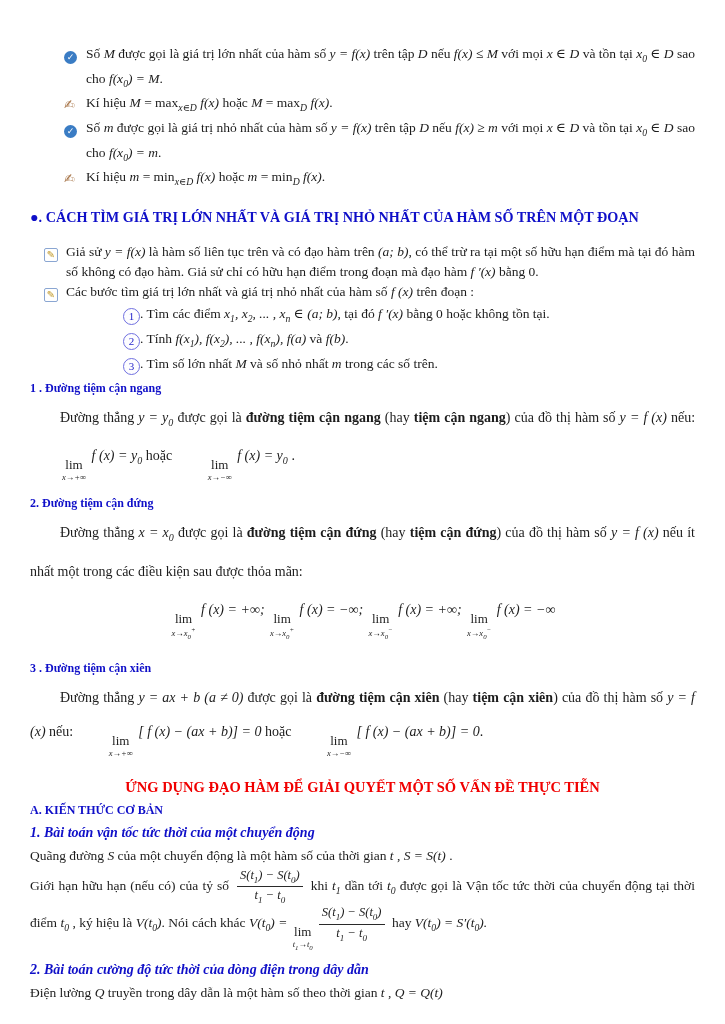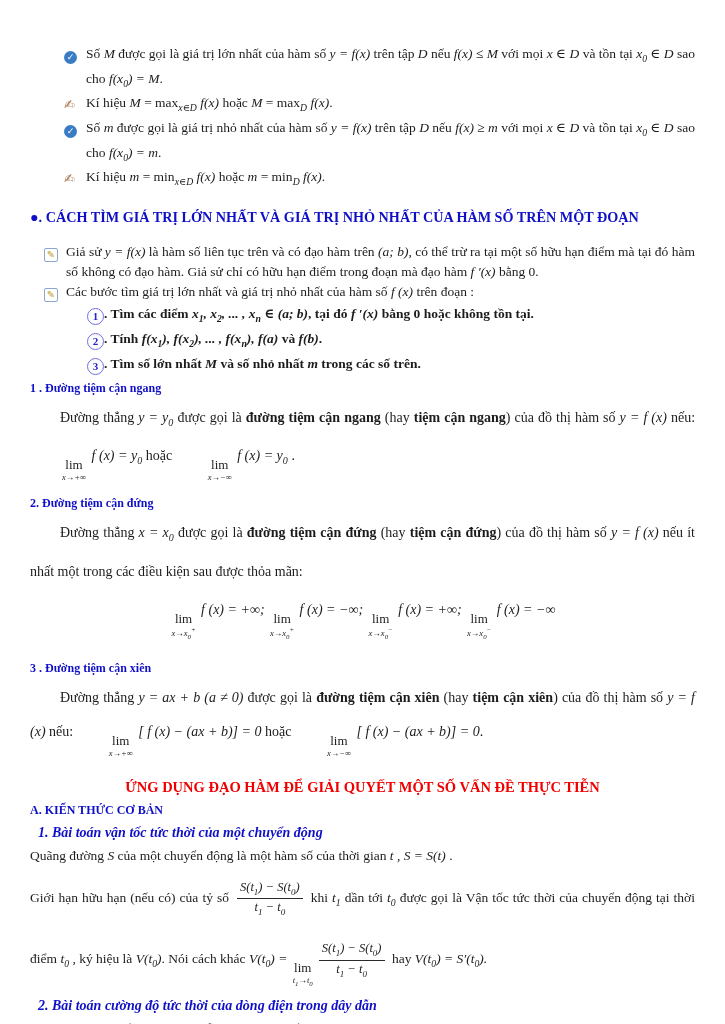--- a/index.html
+++ b/index.html
@@ -9,44 +9,44 @@
     font-family:"Liberation Serif","DejaVu Serif",serif;
     color:#1c1c1c;font-size:13.5px;
   }
   .content{width:665px;}
   
   .li{display:flex;line-height:20px;}
   .li .ic{flex:none;width:22px;padding-top:2px;}
   .li .tx{flex:1;text-align:justify;}
   .li-inner{margin-left:34px;}
   .li-outer{margin-left:14px;}
-  .linum{margin-left:57px;line-height:20px;font-weight:bold;}
+  .linum{margin-left:93px;line-height:20px;}
   .pml{margin-left:64px;line-height:20px;}
   .h1blue{color:var(--blue,#0f0fc8);font-weight:bold;font-size:14.2px;line-height:20px;margin:15px 0;}
   .hred{color:var(--red,#f00000);font-weight:bold;font-size:14.5px;text-align:center;margin:12px 0 3px 0;line-height:19px;}
   .h2blue{color:var(--blue,#0f0fc8);font-weight:bold;font-size:12px;margin:3px 0 3px 0;line-height:20px;}
-  .h2bluei{color:var(--blue,#0f0fc8);font-weight:bold;font-style:italic;font-size:14px;margin:1px 8px;line-height:20px;}
+  .h2bluei{color:var(--blue,#0f0fc8);font-weight:bold;font-style:italic;font-size:14px;margin:1px 0;line-height:20px;}
   .para{line-height:24px;text-align:justify;}
   .para.tall{line-height:30px;}
   .pindent{text-indent:30px;line-height:34px;font-size:14px;margin:2px 0;}
   .formula{text-align:center;margin:4px 0 10px 0;line-height:34px;font-size:14px;}
   
   .r-n{}
   .r-m{font-style:italic;}
   .r-b{font-weight:bold;}
   sub.r-sub{font-style:italic;font-size:0.72em;}
   sup.r-sup{font-size:0.72em;}
   
   .lim{display:inline-flex;flex-direction:column;align-items:center;vertical-align:-0.65em;line-height:1;margin:8px 2px;}
   .lim .lim-top{font-style:normal;font-size:13px;line-height:1;}
   .lim .lim-under{font-size:8.5px;font-style:italic;line-height:1;margin-top:2px;white-space:nowrap;}
   .lim .lim-under sub{font-size:0.8em;}
   .lim .lim-under sup{font-size:0.8em;}
   
-  .frac{display:inline-flex;flex-direction:column;align-items:center;vertical-align:middle;line-height:1.2;margin:12px 4px;font-style:italic;font-size:12.5px;}
+  .frac{display:inline-flex;flex-direction:column;align-items:center;vertical-align:middle;line-height:1.2;margin:0 4px;font-style:italic;font-size:12.5px;}
   .frac .num{border-bottom:1px solid #2a2a2a;padding:0 3px 1px 3px;white-space:nowrap;}
   .frac .den{padding-top:1px;white-space:nowrap;}
   
   .circ{display:inline-flex;align-items:center;justify-content:center;
     width:15px;height:15px;border:1px solid #7070e0;border-radius:50%;
     color:#2424cc;font-size:11px;line-height:1;vertical-align:-2px;background:#fdfdff;}
   
   .ic-check{display:inline-flex;align-items:center;justify-content:center;
     width:13px;height:13px;border-radius:50%;background:#3a7cc4;color:#fff;
     font-size:9px;line-height:1;font-family:"DejaVu Sans",sans-serif;}

